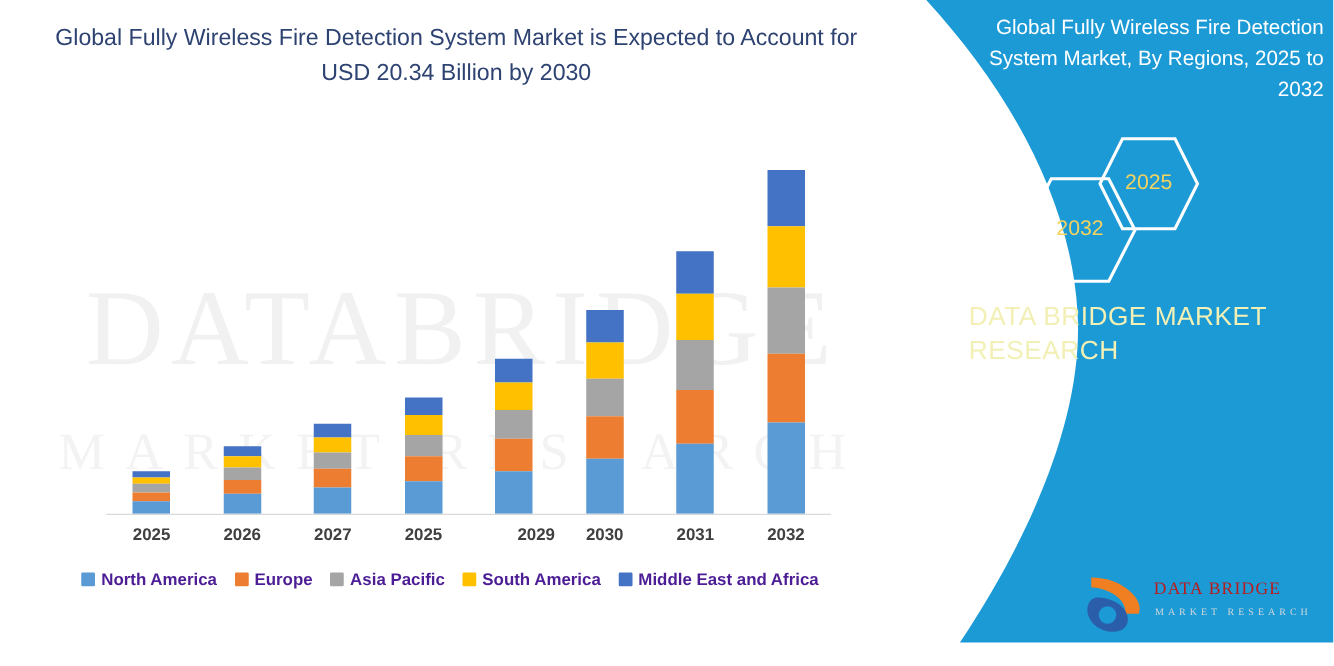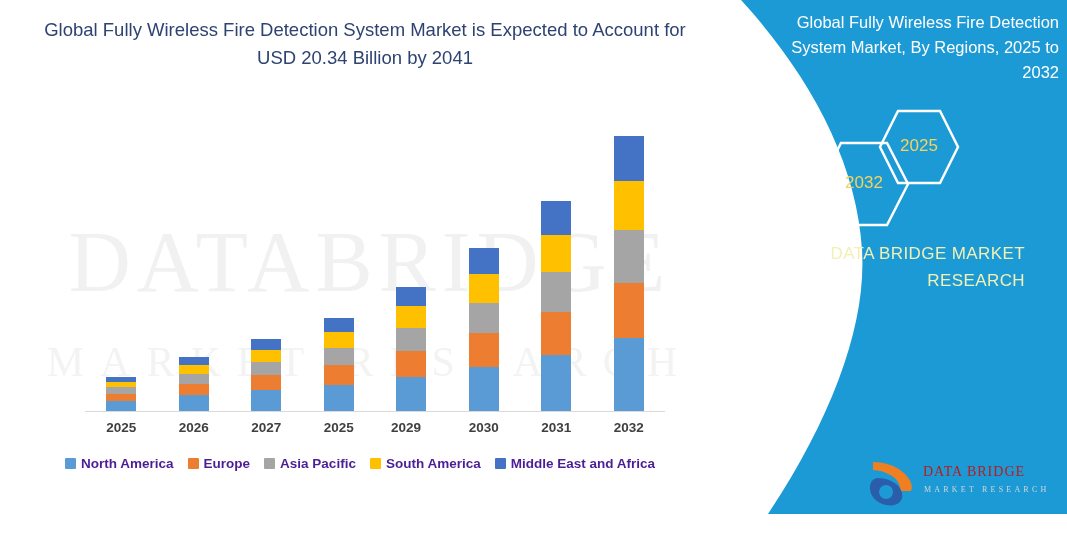--- a/index.html
+++ b/index.html
@@ -40,23 +40,23 @@
     color: #ffffff;
     font-size: 16.5px;
     line-height: 25px;
     font-weight: 400;
   }
   .panel-brand {
     position: absolute;
     right: 42px;
     top: 240px;
     width: 250px;
-    text-align: right;
+    text-align: left;
     color: #f2f0b5;
-    font-size: 17px;
+    font-size: 21px;
     line-height: 27px;
     letter-spacing: 0.4px;
   }
 
   
   .hex-wrap { position: absolute; }
   .hex-label {
     position: absolute;
     width: 100%;
     text-align: center;
@@ -245,21 +245,21 @@
 
 <div id="page">
 
   <div id="left-area">
 
     <div id="watermark">
       <div class="wm-line1">DATABRIDGE</div>
       <div class="wm-line2">MARKET RESEARCH</div>
     </div>
 
-    <div id="chart-title">Global Fully Wireless Fire Detection System Market is Expected to Account for USD 20.34 Billion by 2041</div>
+    <div id="chart-title">Global Fully Wireless Fire Detection System Market is Expected to Account for USD 20.34 Billion by 2030</div>
 
     <div id="plot">
       <div id="bars">
           <div class="bar" style="left: 21.25px;">
             <div class="seg" style="height: 9.99018px; background: rgb(91, 155, 213);"></div>
             <div class="seg" style="height: 7.13584px; background: rgb(237, 125, 49);"></div>
             <div class="seg" style="height: 6.42226px; background: rgb(165, 165, 165);"></div>
             <div class="seg" style="height: 5.70868px; background: rgb(255, 192, 0);"></div>
             <div class="seg" style="height: 4.99509px; background: rgb(68, 114, 196);"></div>
           </div>
@@ -314,21 +314,21 @@
           </div>
         </div>
       <div id="baseline"></div>
     </div>
 
     <div class="xlabels">
         <div class="xlabel" style="left: 6.25px;">2025</div>
         <div class="xlabel" style="left: 78.75px;">2026</div>
         <div class="xlabel" style="left: 151.25px;">2027</div>
         <div class="xlabel" style="left: 223.75px;">2025</div>
-        <div class="xlabel" style="left: 291px;">2029</div>
+        <div class="xlabel" style="left: 314px;">2029</div>
         <div class="xlabel" style="left: 368.75px;">2030</div>
         <div class="xlabel" style="left: 441.25px;">2031</div>
         <div class="xlabel" style="left: 513.75px;">2032</div>
       </div>
 
     <div id="legend">
         <div class="legend-item">
           <span class="legend-swatch" style="background: rgb(91, 155, 213);"></span>
           <span class="legend-label">North America</span>
         </div>

